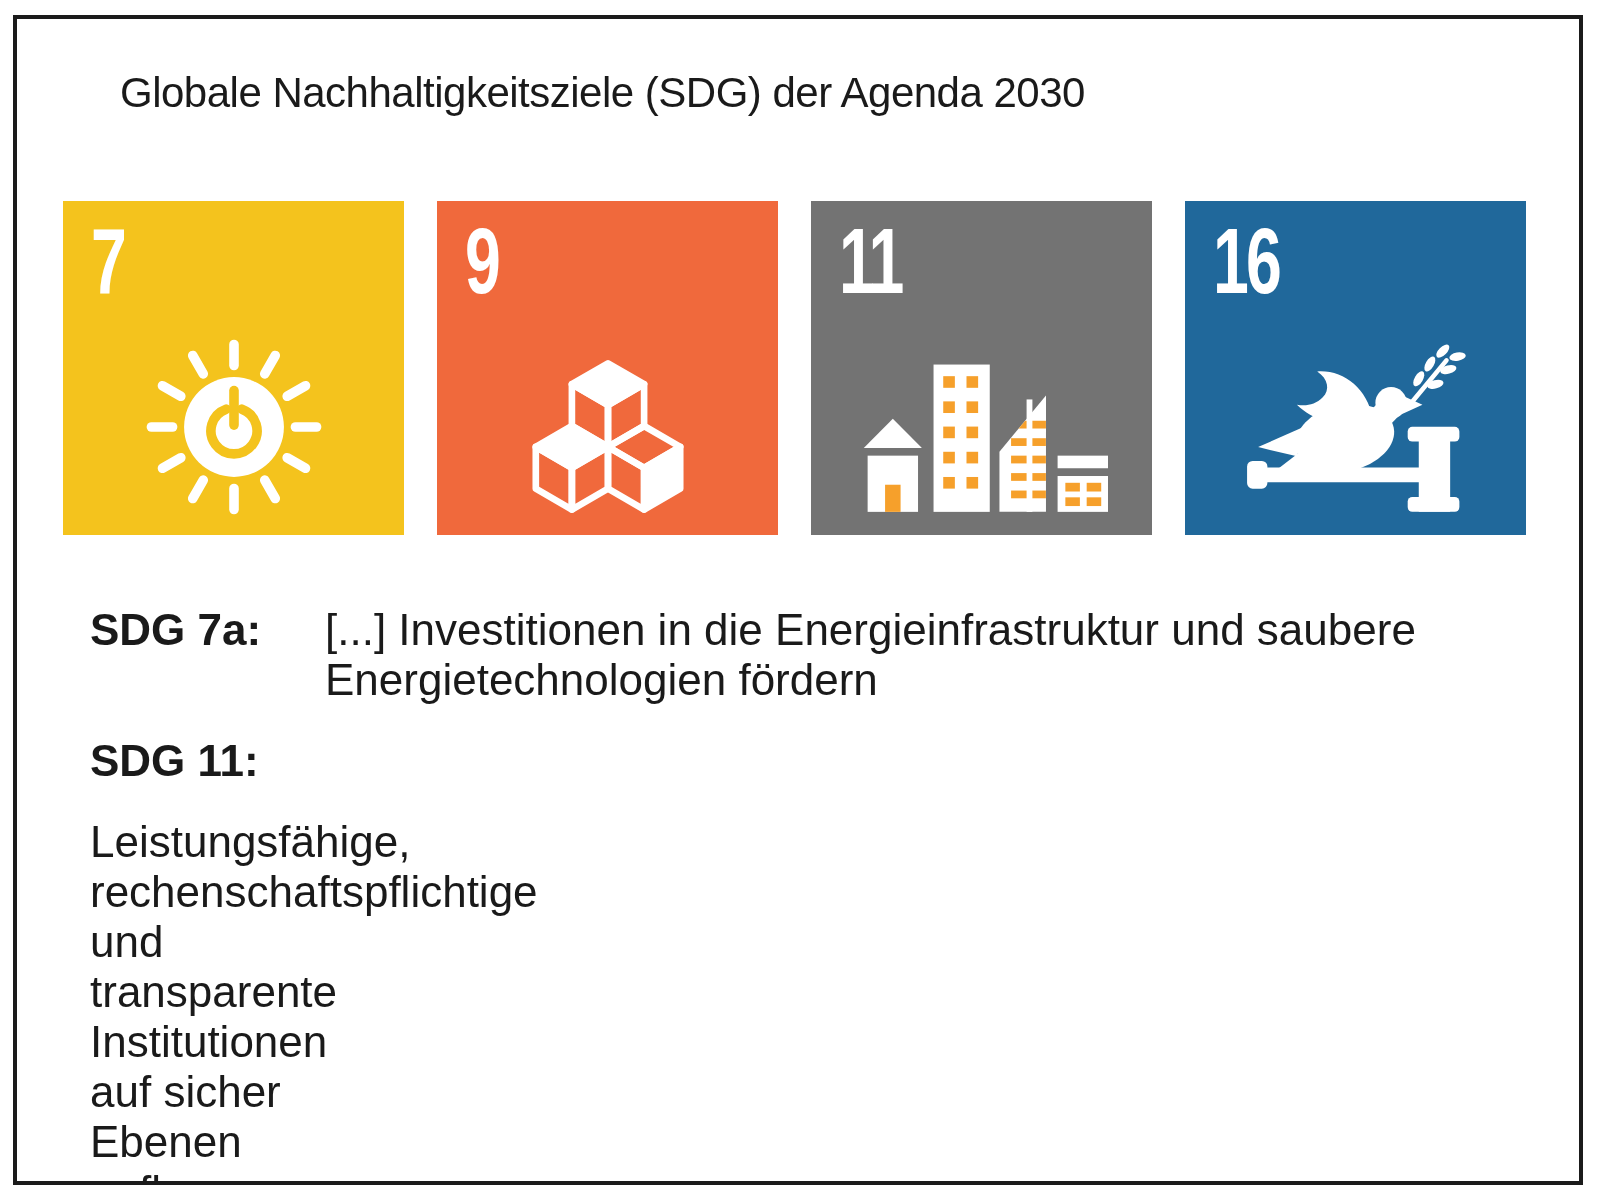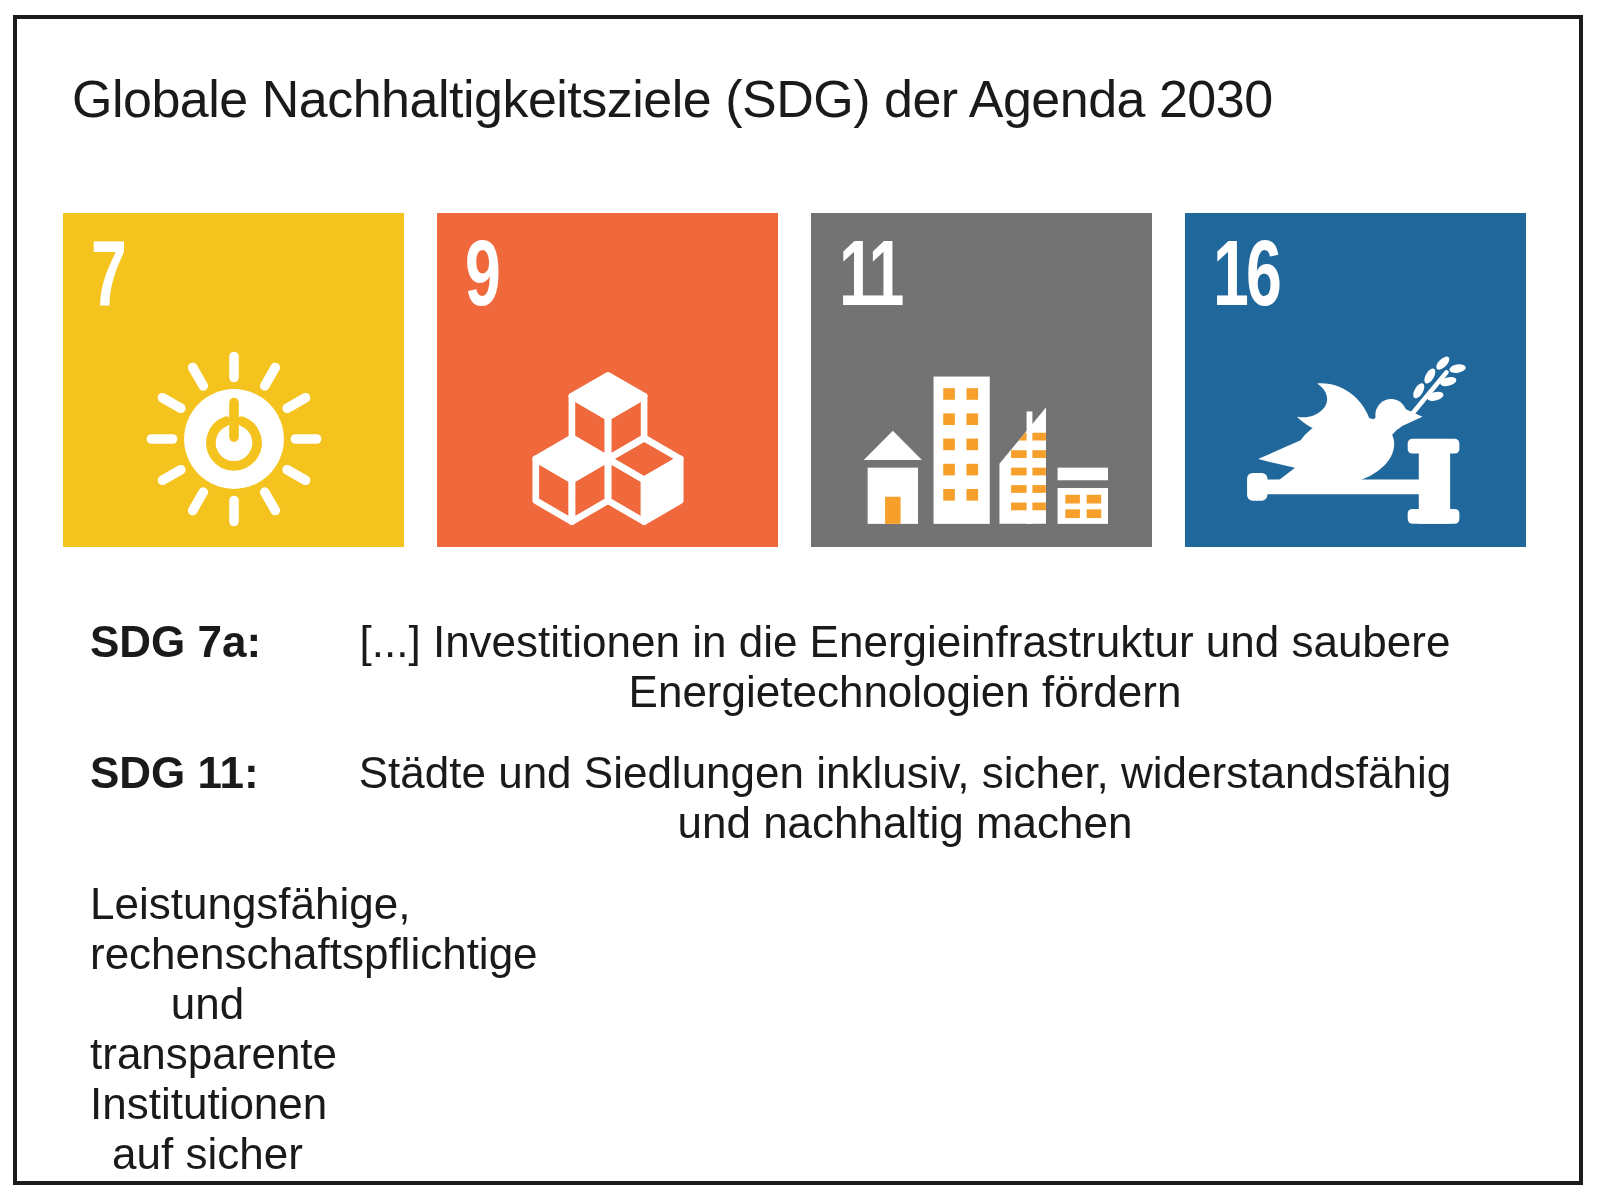--- a/index.html
+++ b/index.html
@@ -14,22 +14,22 @@
   }
   .frame {
     position: absolute;
     left: 13px; top: 15px;
     width: 1570px; height: 1170px;
     border: 4px solid #1b1b1b;
     background: #ffffff;
     overflow: hidden;
   }
   .title {
-    margin: 50px 0 0 55px;
-    font-size: 52px;
+    margin: 50px 0 0 103px;
+    font-size: 42px;
     font-weight: 400;
     letter-spacing: -0.5px;
     color: #1a1a1a;
     white-space: nowrap;
   }
   .tiles {
     display: flex;
     gap: 33px;
     margin: 84px 0 0 46px;
   }
@@ -69,21 +69,20 @@
     margin-bottom: 31px;
   }
   .goal-label {
     font-weight: bold;
     line-height: 50px;
     white-space: nowrap;
   }
   .goal-text {
     line-height: 50px;
     max-width: 1160px;
-    text-align: center;
   }
 </style>
 </head>
 <body>
 
 <div class="frame">
 
   <div class="title">Globale Nachhaltigkeitsziele (SDG) der Agenda 2030</div>
 
   <div class="tiles">
@@ -216,20 +215,19 @@
 
   </div>
 
   <div class="goals">
     <div class="goal-row">
       <span class="goal-label">SDG 7a:</span>
       <span class="goal-text">[...] Investitionen in die Energieinfrastruktur und saubere Energietechnologien fördern</span>
     </div>
     <div class="goal-row">
       <span class="goal-label">SDG 11:</span>
-      <span class="goal-text">Städte und Siedlungen inklusiv, sicher, widerstandsfähig und nachhaltig machen</span>
     </div>
     <div class="goal-row">
       <span class="goal-text">Leistungsfähige, rechenschaftspflichtige und transparente Institutionen auf sicher Ebenen aufbauen</span>
     </div>
   </div>
 
 </div>
 
 </body></html>

